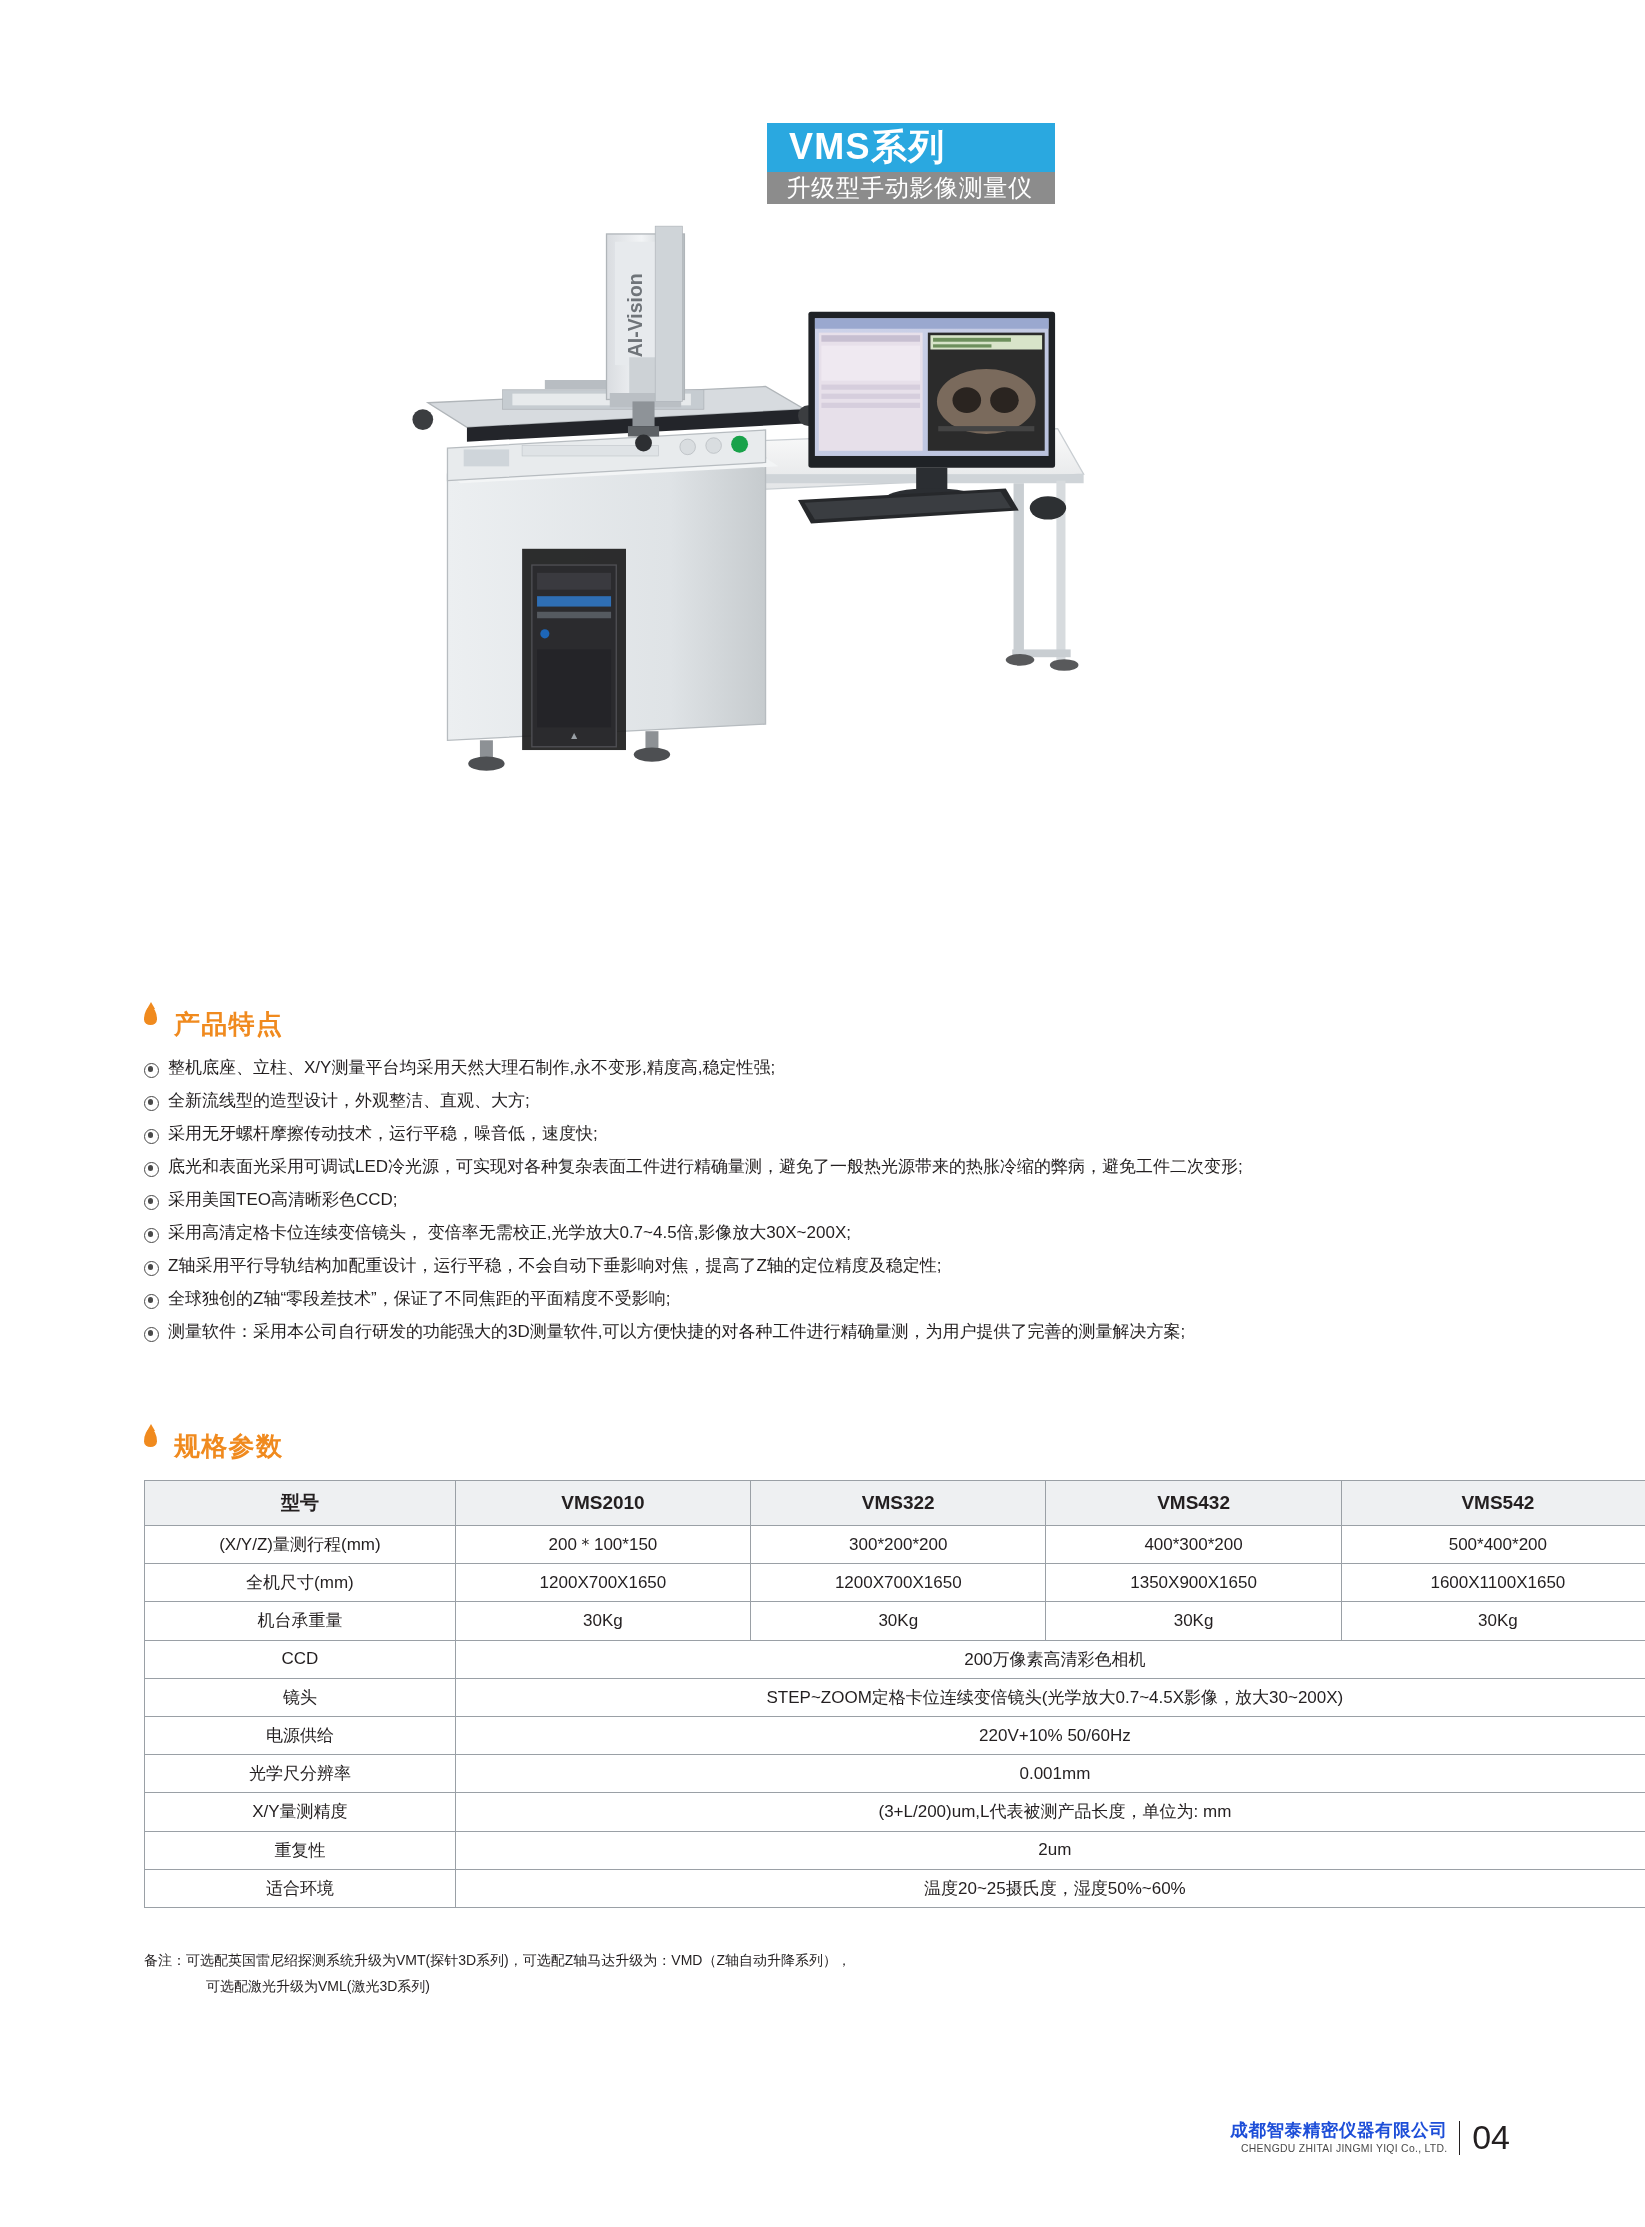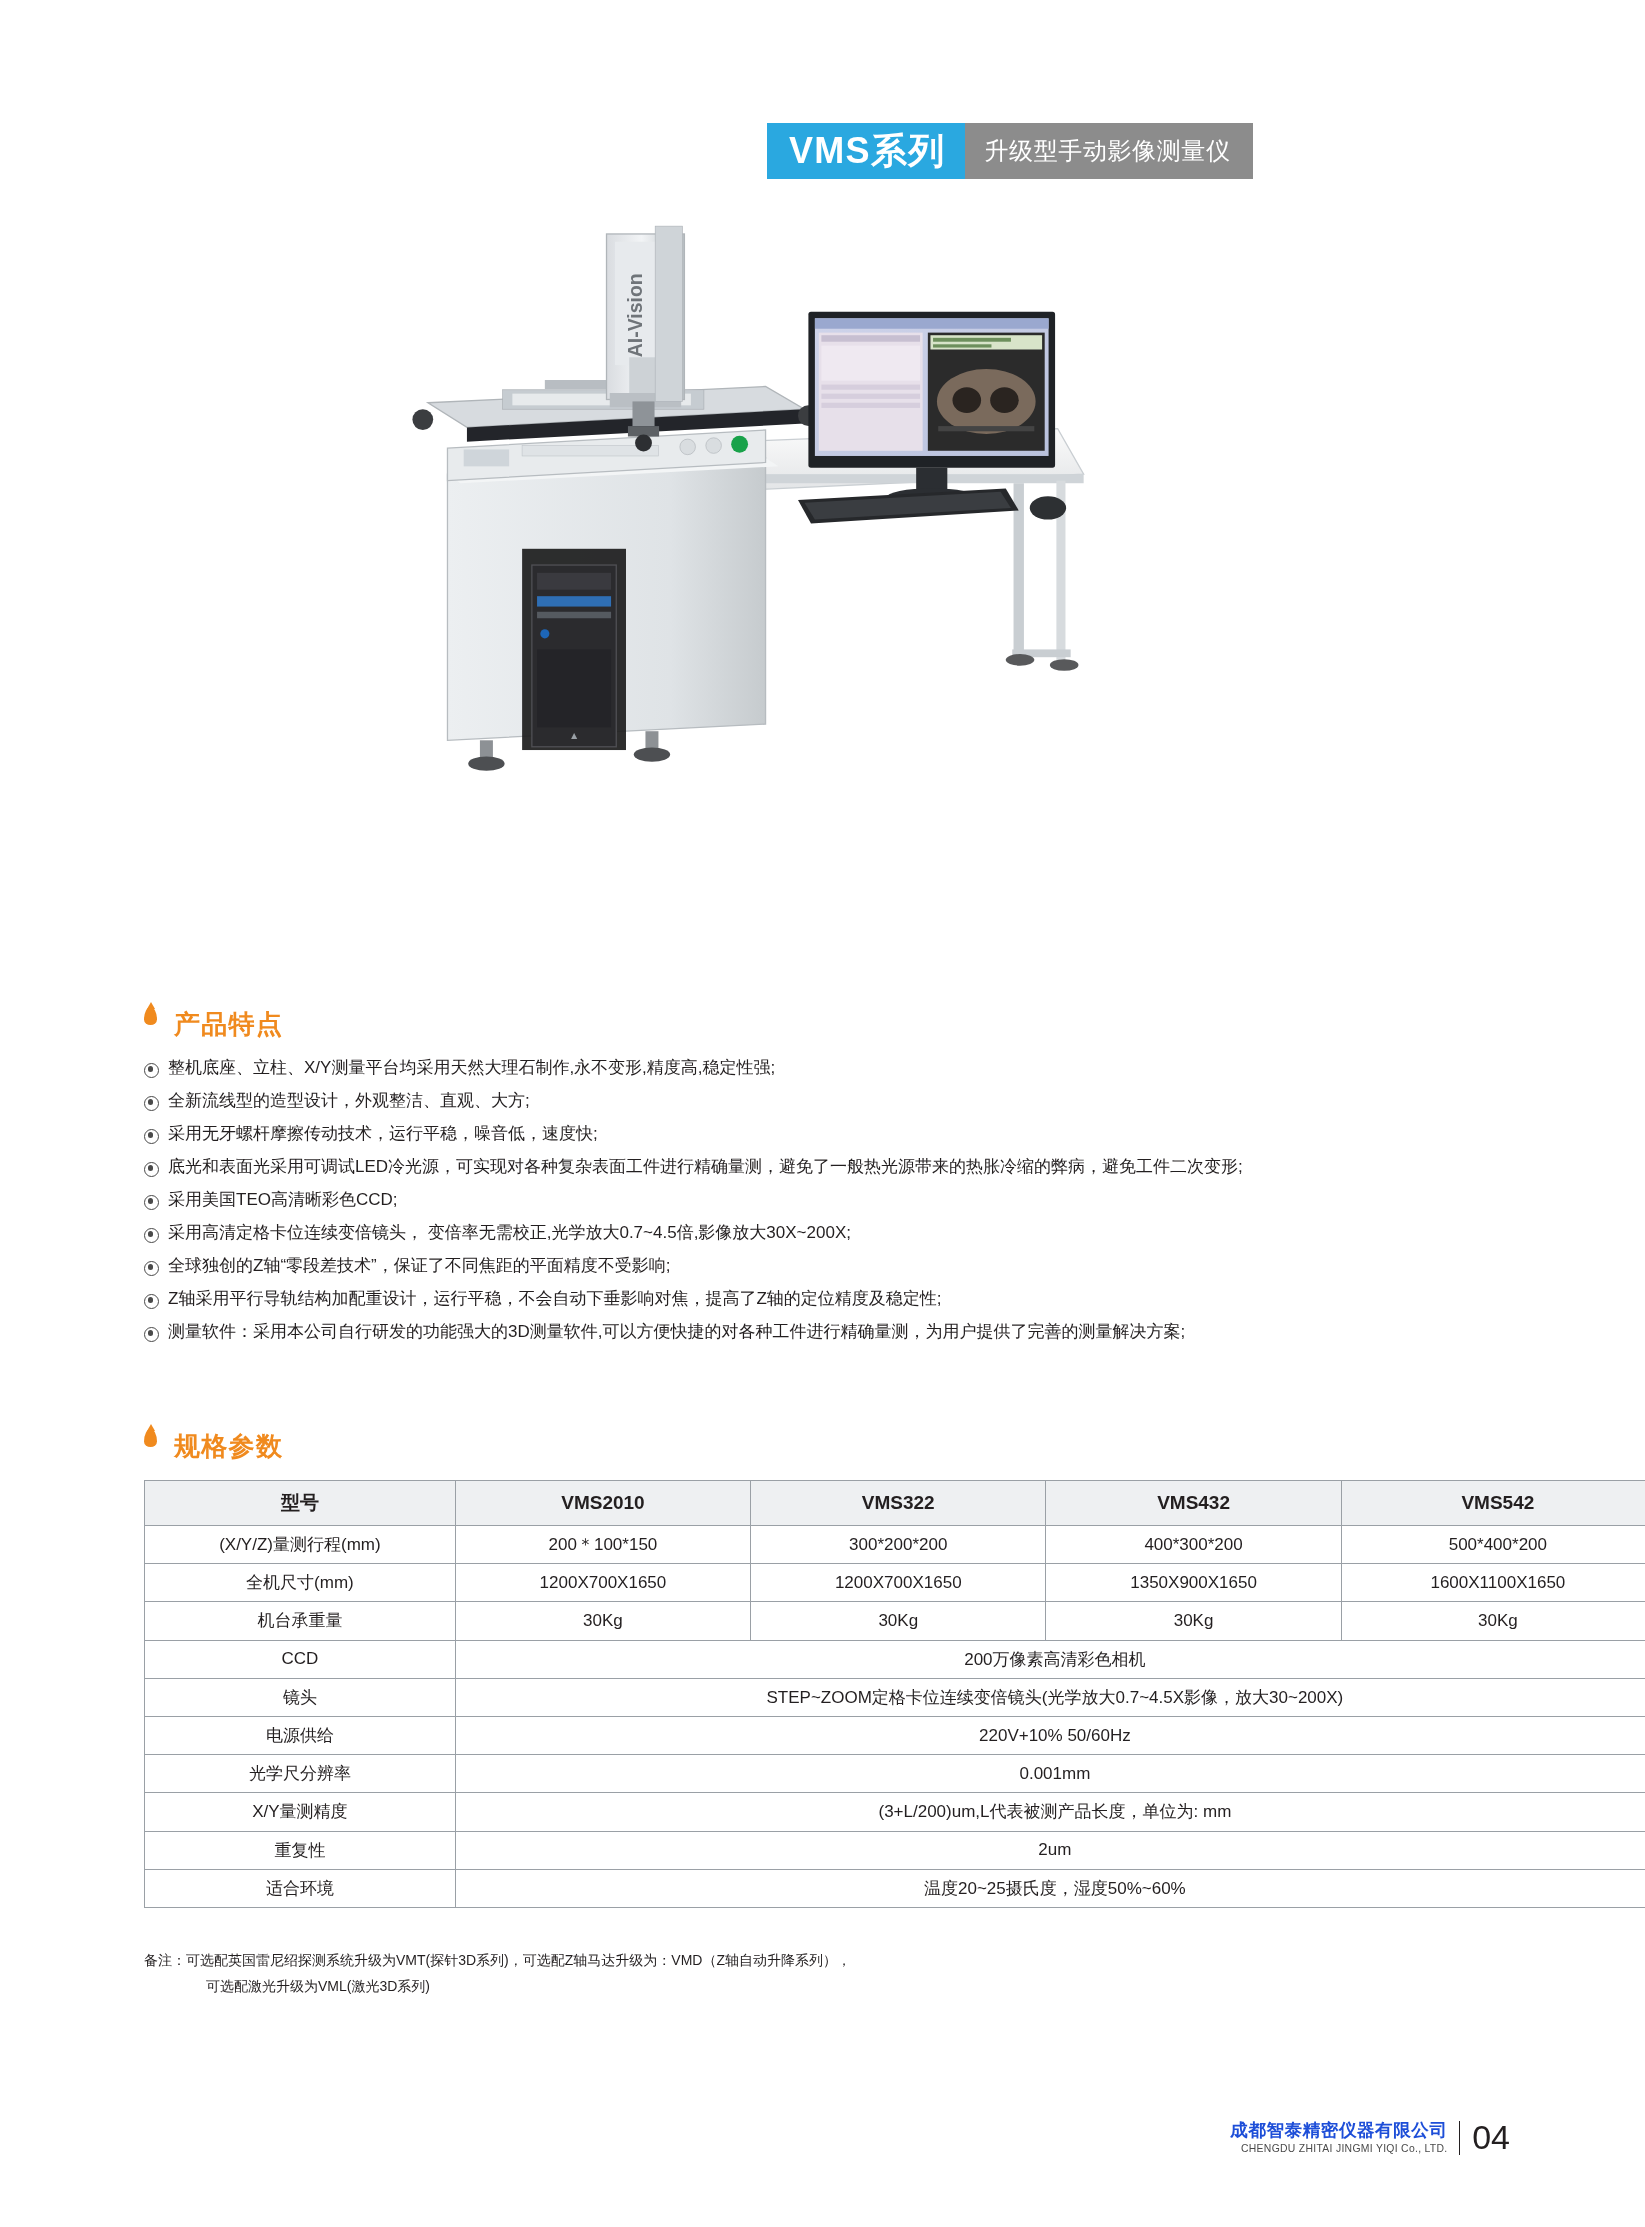--- a/index.html
+++ b/index.html
@@ -17,20 +17,21 @@
   }
 
   
   .header-band {
     position: absolute;
     top: 123px;
     left: 767px;
     display: flex;
     align-items: stretch;
     height: 56px;
+    flex-direction: column;
   }
   .header-band .title-blue {
     background: #2aa8e0;
     color: #ffffff;
     font-size: 36px;
     font-weight: bold;
     letter-spacing: 1.3px;
     display: flex;
     align-items: center;
     padding: 0 19.5px 0 22px;
@@ -353,25 +354,25 @@
   <div class="feature-row">
     <span class="bullet"></span>
     <span class="text">采用美国TEO高清晰彩色CCD;</span>
   </div>
   <div class="feature-row">
     <span class="bullet"></span>
     <span class="text">采用高清定格卡位连续变倍镜头， 变倍率无需校正,光学放大0.7~4.5倍,影像放大30X~200X;</span>
   </div>
   <div class="feature-row">
     <span class="bullet"></span>
+    <span class="text">Z轴采用平行导轨结构加配重设计，运行平稳，不会自动下垂影响对焦，提高了Z轴的定位精度及稳定性;</span>
+  </div>
+  <div class="feature-row">
+    <span class="bullet"></span>
     <span class="text">全球独创的Z轴“零段差技术”，保证了不同焦距的平面精度不受影响;</span>
-  </div>
-  <div class="feature-row">
-    <span class="bullet"></span>
-    <span class="text">Z轴采用平行导轨结构加配重设计，运行平稳，不会自动下垂影响对焦，提高了Z轴的定位精度及稳定性;</span>
   </div>
   <div class="feature-row">
     <span class="bullet"></span>
     <span class="text">测量软件：采用本公司自行研发的功能强大的3D测量软件,可以方便快捷的对各种工件进行精确量测，为用户提供了完善的测量解决方案;</span>
   </div>
 </div>
 
 <div class="section-head" style="top:1429px; left:144px;">
   <span class="drop"></span>
   <span class="label">规格参数</span>

